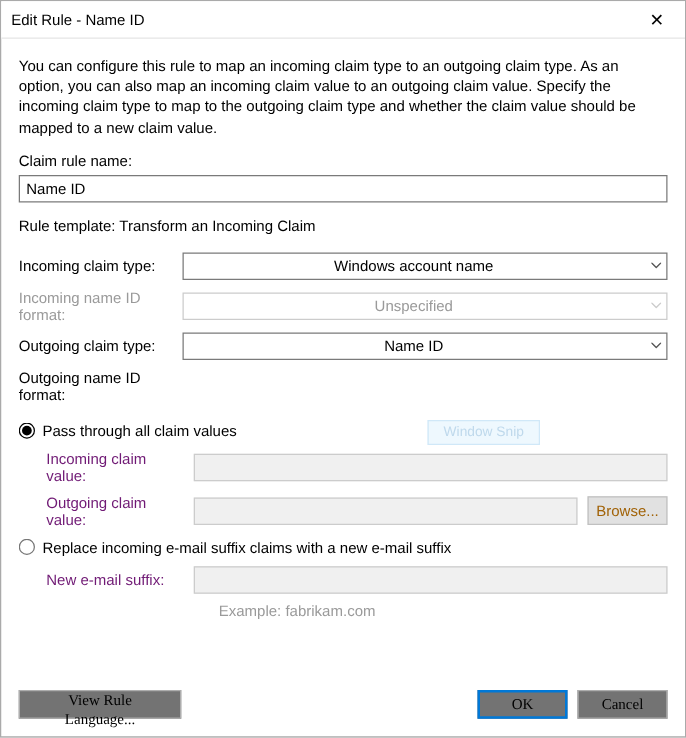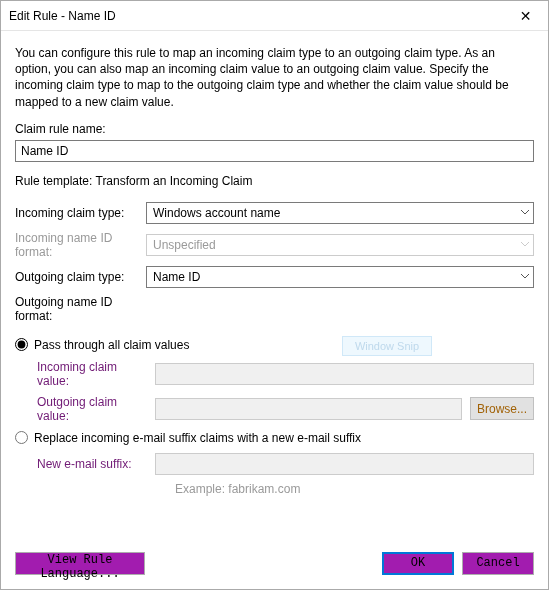--- a/index.html
+++ b/index.html
@@ -89,20 +89,21 @@
     display: flex;
     align-items: center;
   }
   .combo.disabled {
     border-color: #cccccc;
     color: #9a9a9a;
   }
   .combo .combo-text {
     padding: 0 6px;
     flex: 1;
+    text-align: center;
   }
   .combo .arrow {
     width: 18px;
     height: 100%;
     display: flex;
     align-items: center;
     justify-content: center;
     color: #555;
     font-size: 10px;
     border-left: 1px solid transparent;
@@ -173,22 +174,22 @@
   }
   .footer {
     height: 52px;
     display: flex;
     align-items: center;
     padding: 0 14px;
   }
   .btn {
     height: 23px;
     border: 1px solid #adadad;
-    background: #a21caf;
-    font-family: Liberation Mono, monospace;
+    background: #737373;
+    font-family: Liberation Serif, serif;
     font-size: 12px;
     padding: 0 10px;
     min-width: 72px;
   }
   .btn.primary {
     border: 2px solid #0078d7;
   }
   .viewlang {
     width: 130px;
   }

